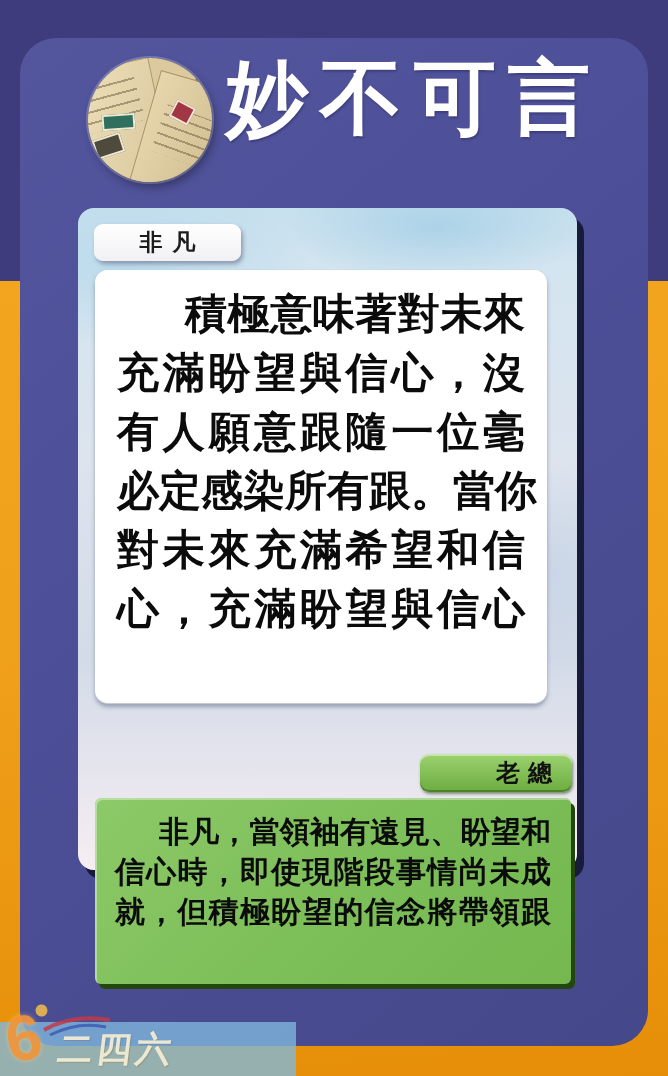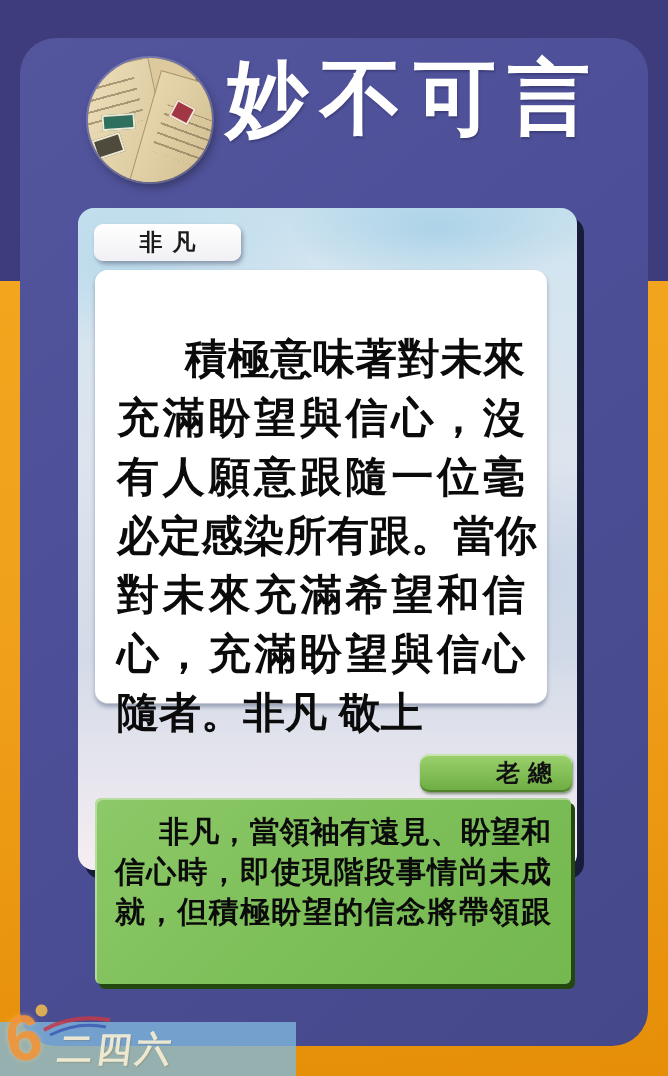--- a/index.html
+++ b/index.html
@@ -64,21 +64,21 @@
   .bubble-white{
     position:absolute;left:17px;top:62px;width:452px;height:434px;border-radius:13px;
     background:#FFFFFF;padding:14px 22px 0 22px;
     box-shadow:0 3px 4px rgba(108,118,145,0.6),1px 1px 0 rgba(255,255,255,0.8) inset;
     border-bottom:1px solid #c9c9d5;
   }
   .bubble-white .line{
     font-size:42px;line-height:59px;color:#0B0B0B;font-weight:600;
     text-align:justify;text-align-last:justify;text-justify:inter-character;white-space:nowrap;
   }
-  .bubble-white .line.first{padding-left:68px;margin-top:45px;}
+  .bubble-white .line.first{padding-left:68px;}
   .bubble-white .line.last{text-align-last:left;}
   .badge-right{
     position:absolute;left:342px;top:546px;width:152px;height:38px;border-radius:9px;
     background:linear-gradient(#9CD26E,#6CAC41);
     box-shadow:1px 2px 3px rgba(35,65,15,0.55),inset 0 2px 0 rgba(255,255,255,0.45),inset 0 -2px 0 rgba(40,80,15,0.45);
     display:flex;align-items:center;justify-content:flex-end;padding-right:12px;
     font-size:24px;font-weight:bold;color:#111;letter-spacing:8px;
   }
   .bubble-green{
     position:absolute;left:17px;top:590px;width:476px;height:186px;border-radius:6px;
@@ -136,21 +136,20 @@
   <div class="card">
     <div class="tab">非凡</div>
 
     <div class="bubble-white">
       <div class="line first">積極意味著對未來</div>
       <div class="line">充滿盼望與信心，沒</div>
       <div class="line">有人願意跟隨一位毫</div>
       <div class="line">必定感染所有跟。當你</div>
       <div class="line">對未來充滿希望和信</div>
       <div class="line">心，充滿盼望與信心</div>
-      <div class="line last">隨者。非凡 敬上</div>
     </div>
 
     <div class="badge-right">老總</div>
 
     <div class="bubble-green">
       <div class="line first">非凡，當領袖有遠見、盼望和</div>
       <div class="line">信心時，即使現階段事情尚未成</div>
       <div class="line">就，但積極盼望的信念將帶領跟</div>
     </div>
   </div>

